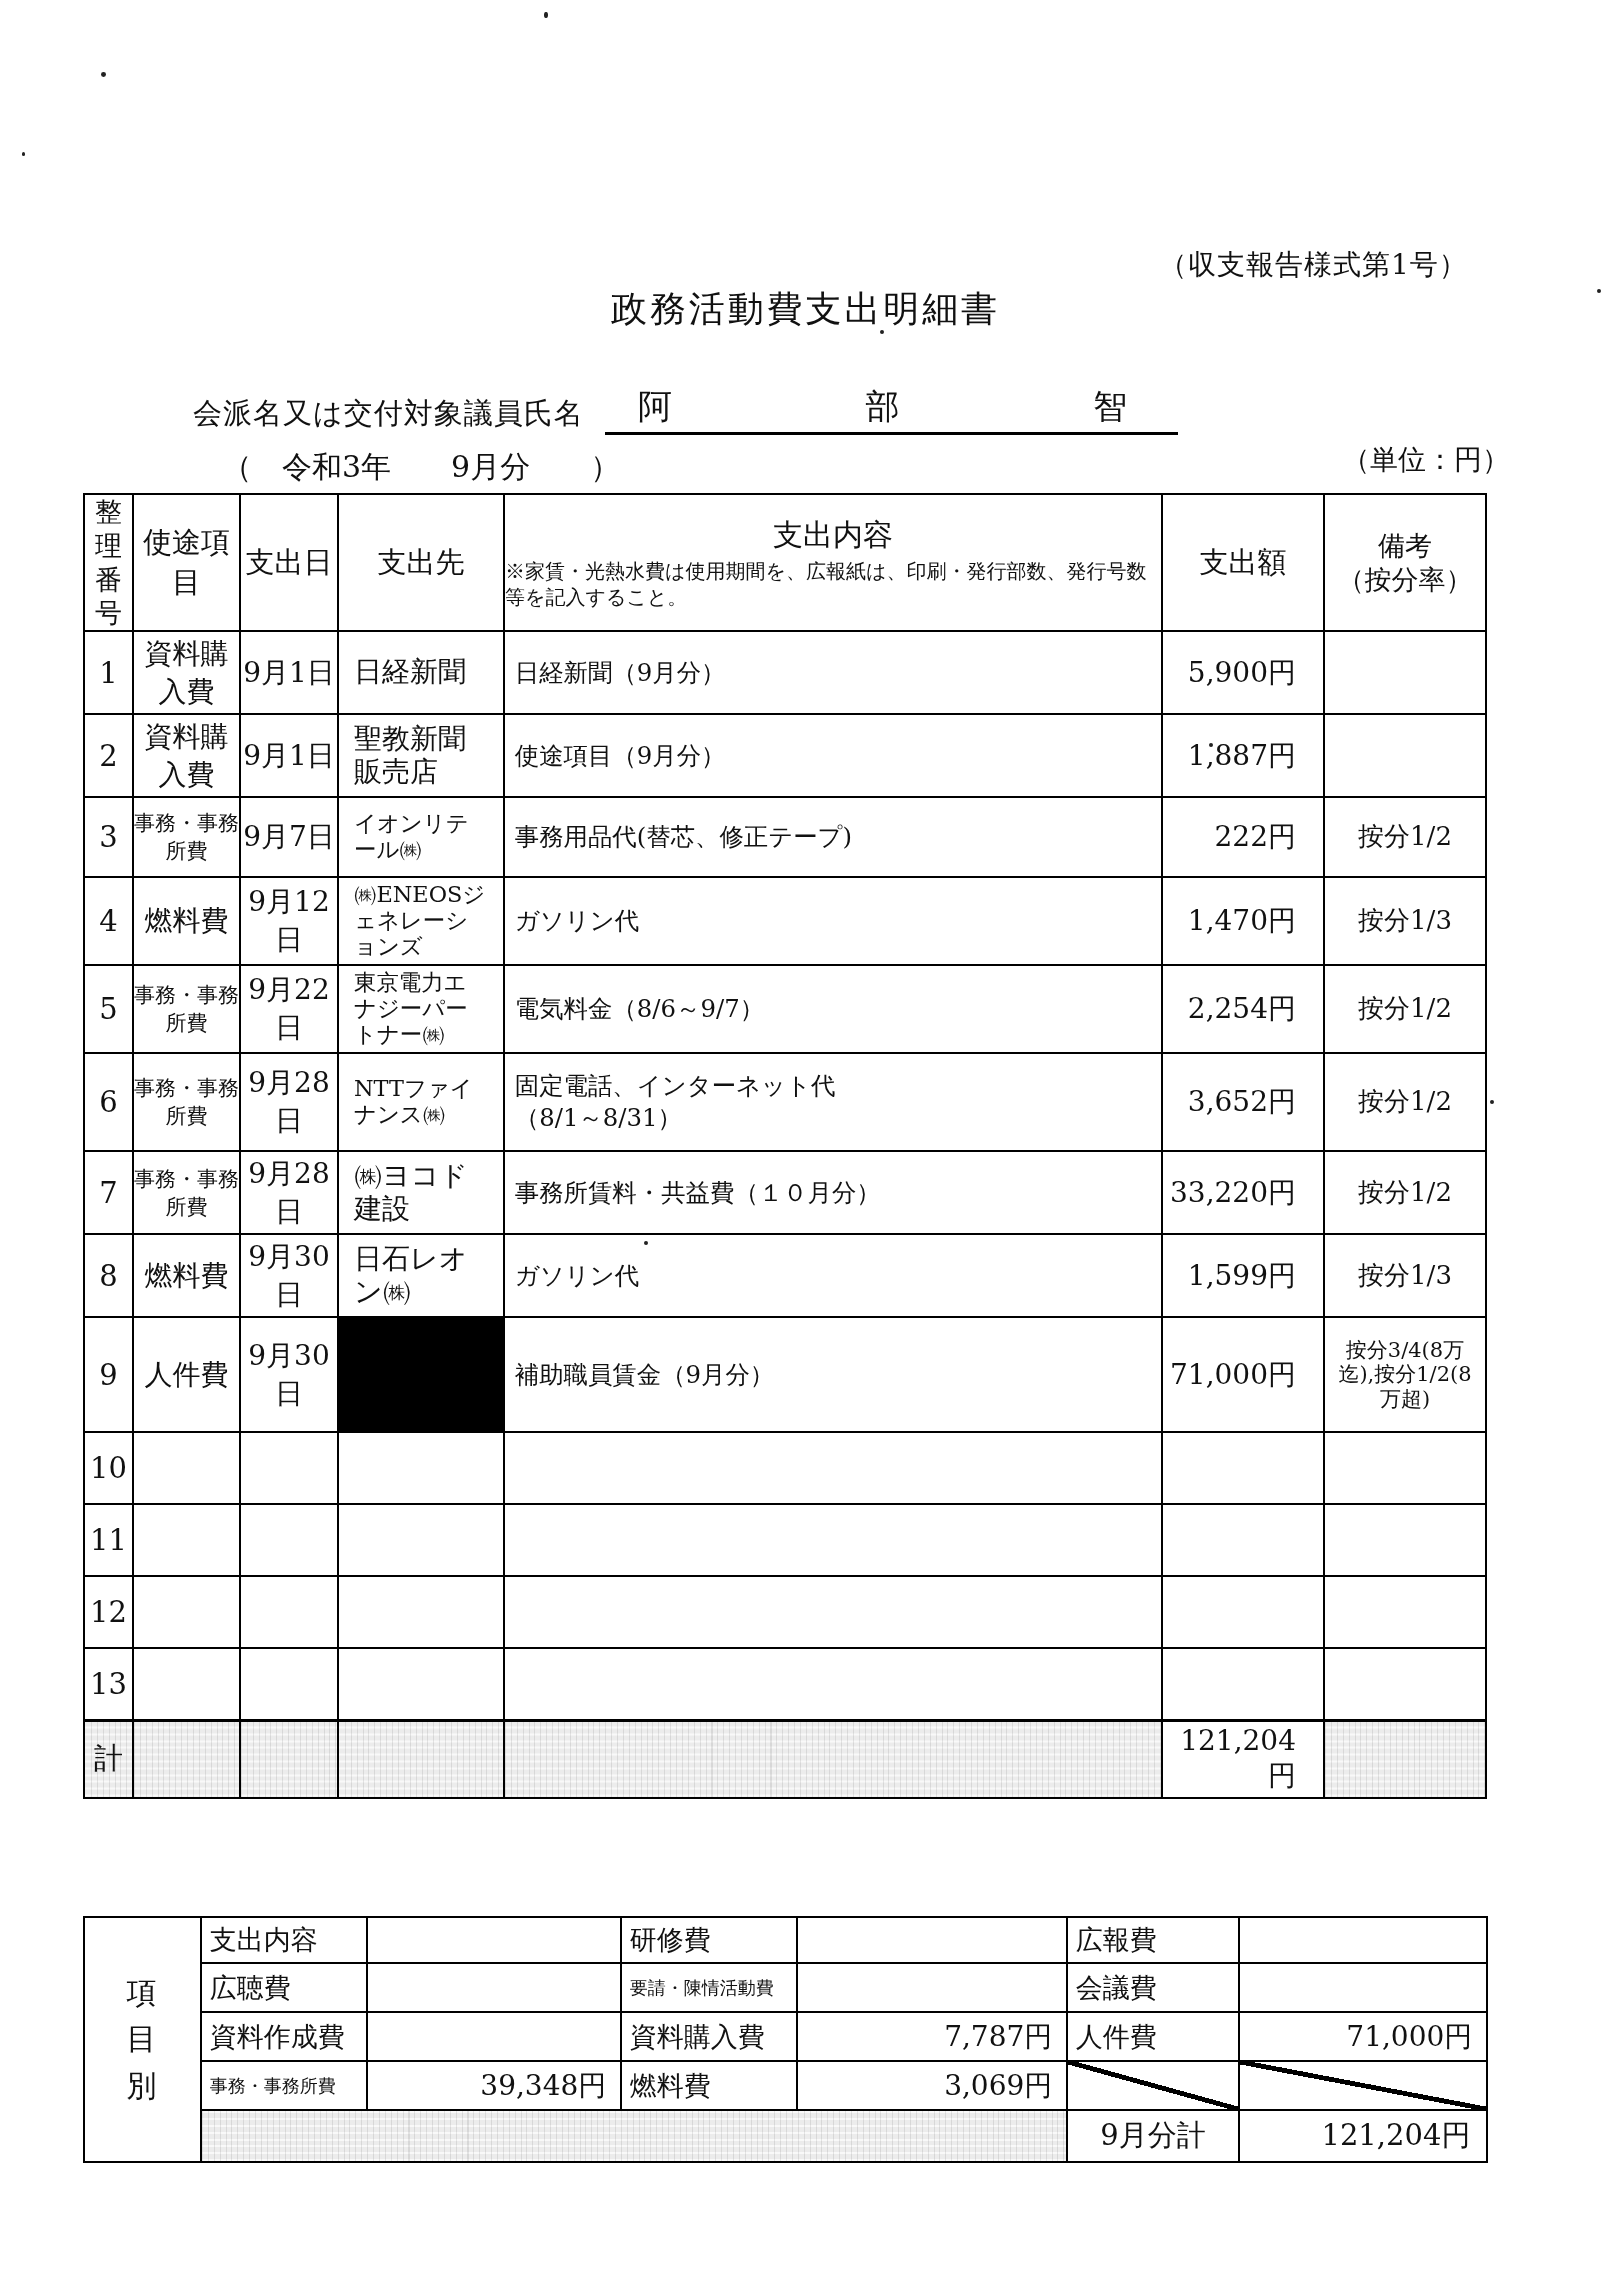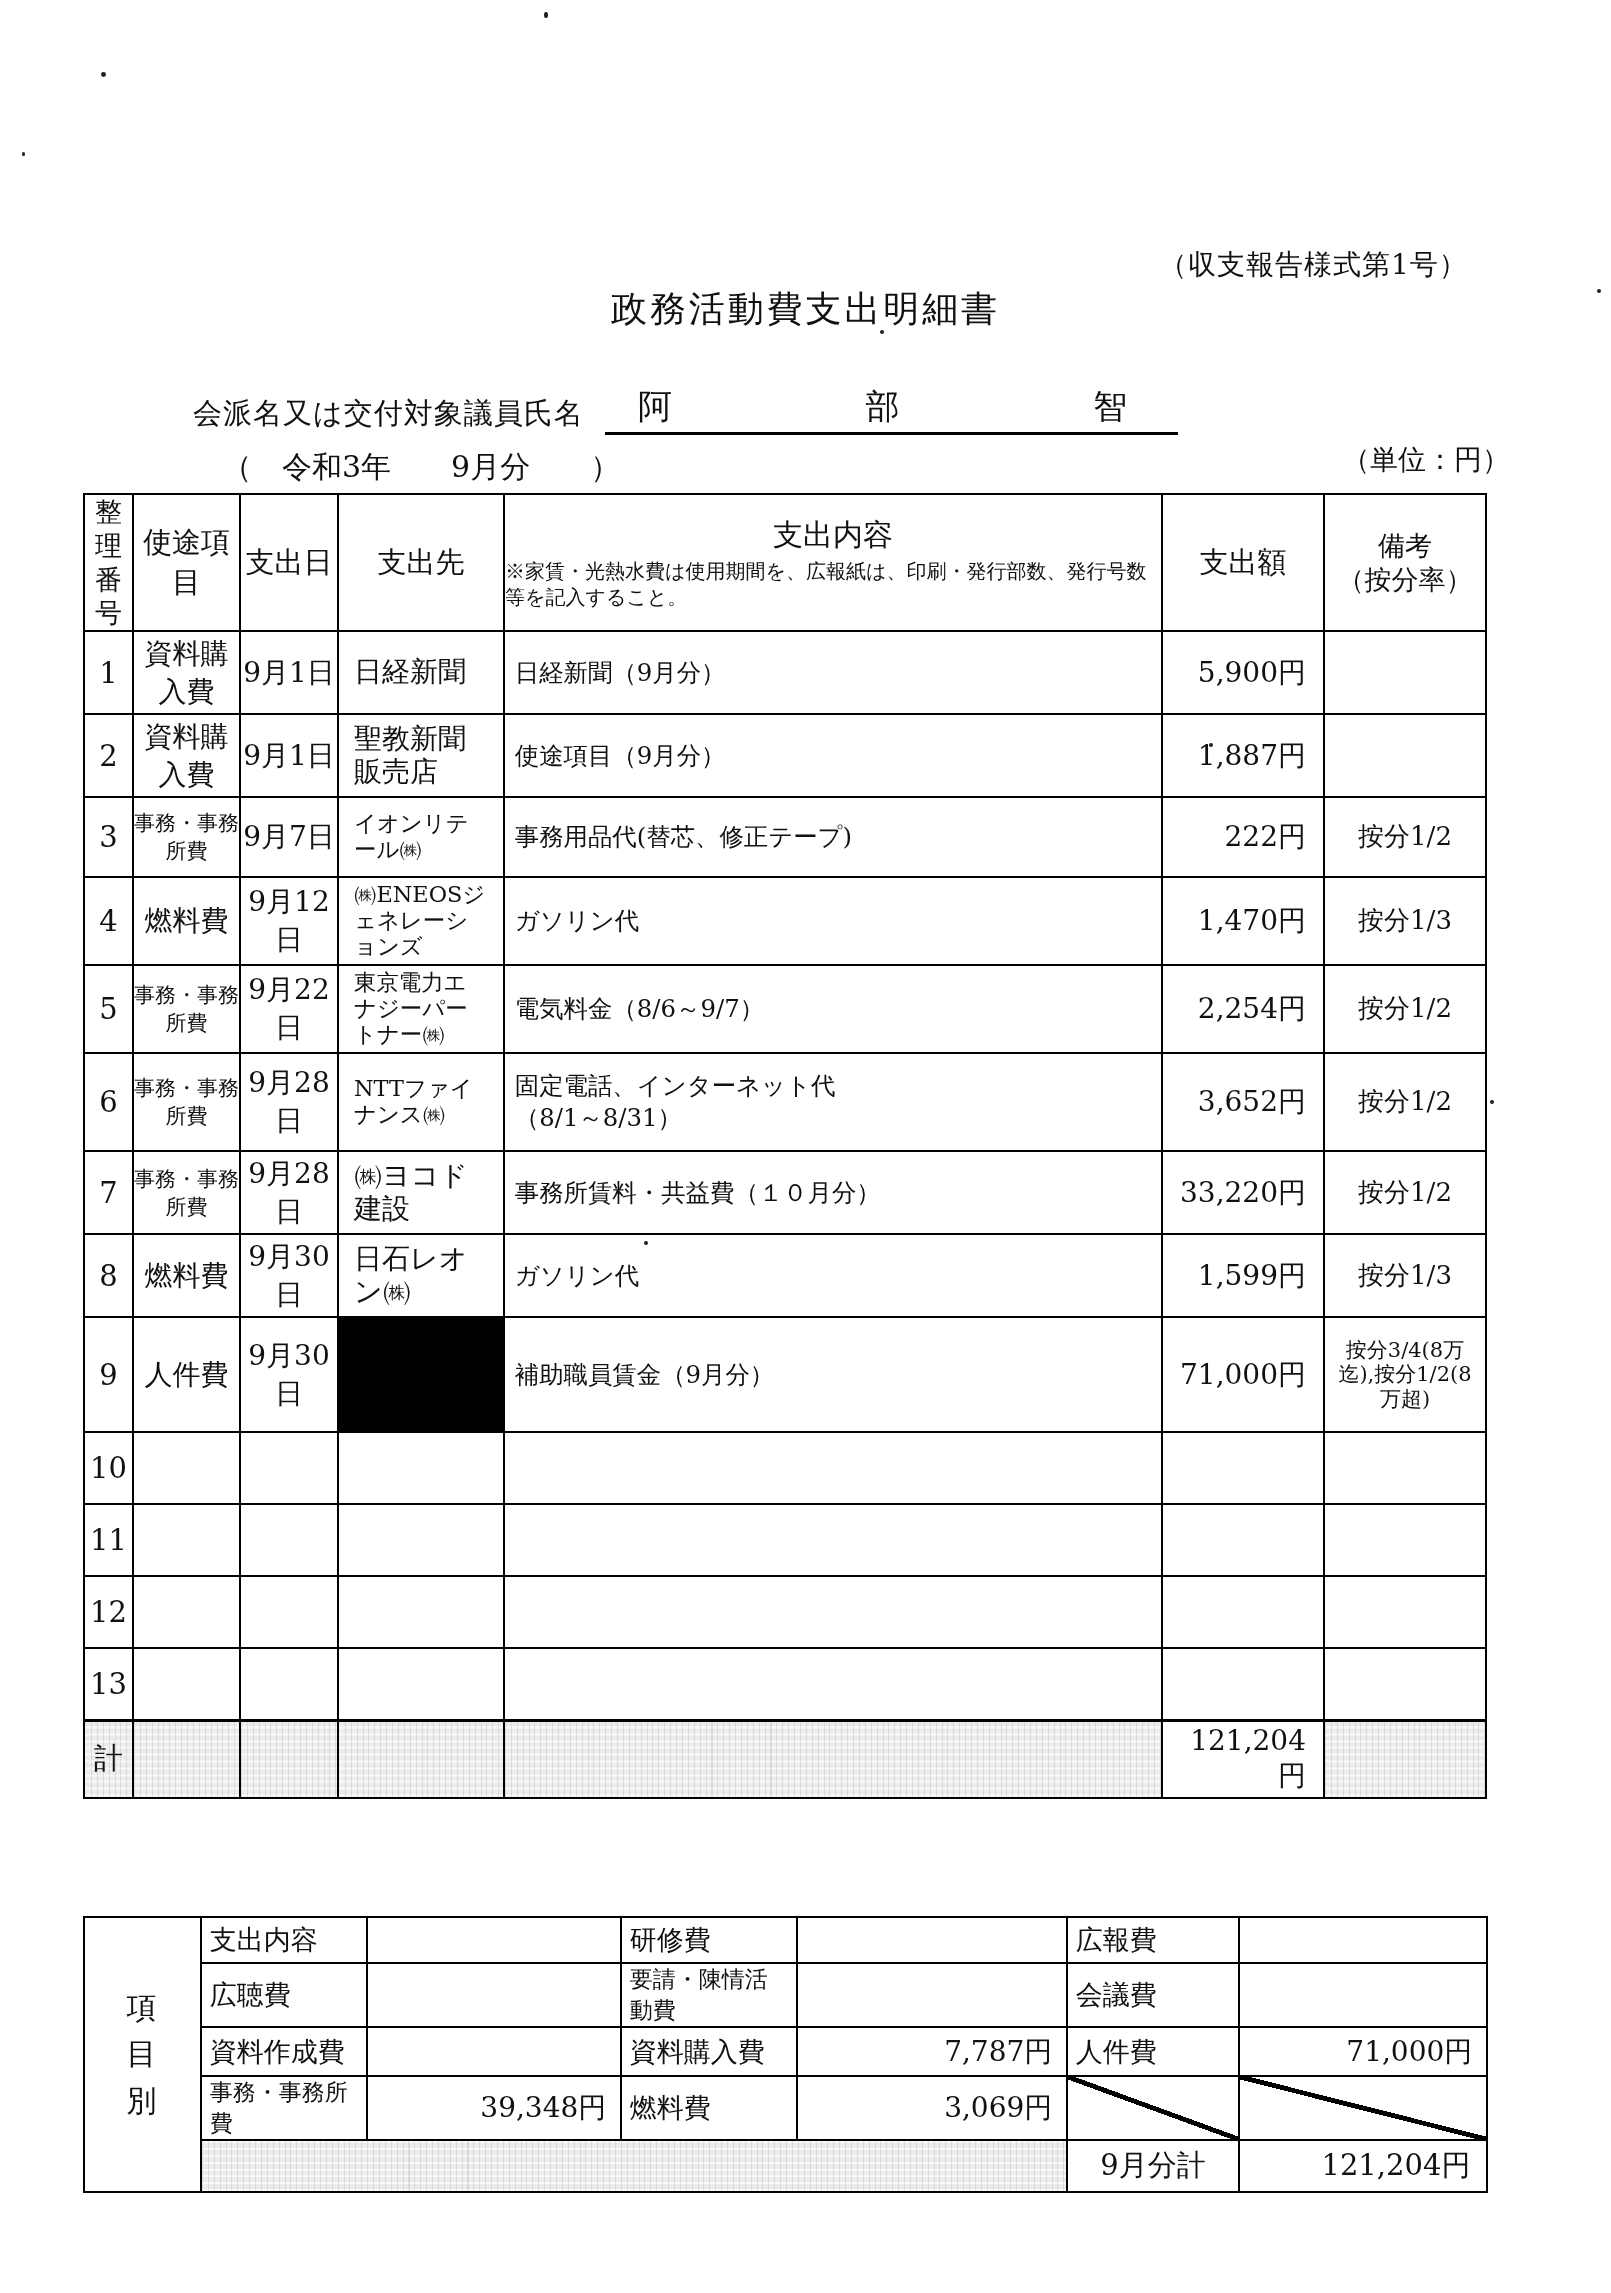--- a/index.html
+++ b/index.html
@@ -34,21 +34,21 @@
   .desc-hdr{padding:2px 7.8px;}
   .desc-title{text-align:center;font-size:30px;margin-bottom:2px;}
   .desc-note{text-align:left;font-size:20px;line-height:1.3;}
   .remarks-sub{font-size:21.5px;}
 
   td.c-no{text-align:center;font-size:29px;}
   td.c-category{text-align:center;font-size:28px;}
   td.c-date{text-align:center;font-size:28px;}
   td.c-payee{text-align:left;font-size:28px;padding:0 15px;line-height:1.15;}
   td.c-desc{text-align:left;font-size:24.4px;padding:0 9.8px;white-space:pre-line;line-height:1.3;}
-  td.c-amount{text-align:right;font-size:28px;padding-right:17px;}
+  td.c-amount{text-align:right;font-size:28px;padding-right:27px;}
   td.c-remarks{text-align:center;font-size:26px;padding:0 11px;line-height:1.15;}
   td.small{font-size:21px;}
   td.c-payee.small{font-size:22.4px;}
   td.redacted{background:#000;}
 
   tr.total-row td{border-top-width:3.9px;}
   .hatch{
     background-color:#ececec;
     background-image:
       repeating-linear-gradient(90deg, rgba(0,0,0,0.09) 0 1px, transparent 1px 5.9px),
@@ -57,21 +57,21 @@
   td.total-label{text-align:center;font-size:29px;}
 
   .summary-table{position:absolute;left:83px;top:1916px;width:1401px;border:2.9px solid #000;}
   .summary-table td{
     border:2px solid #000;border-top-width:2.9px;border-bottom-width:2.9px;
     padding:0;vertical-align:middle;overflow:hidden;
   }
   td.side-cell{text-align:center;}
   .side-text{width:35px;margin:0 auto;word-break:break-all;font-size:30px;line-height:1.55;letter-spacing:2px;}
   td.s-label{text-align:left;font-size:27px;padding:0 7.8px;}
-  td.s-label.small{font-size:23px;}
+  td.s-label.small{font-size:18px;}
   td.s-value{text-align:right;font-size:28px;padding-right:13.7px;}
   td.diag{
     background-image:linear-gradient(to right top,
       transparent calc(50% - 2.4px), #000 calc(50% - 2.4px),
       #000 calc(50% + 2.4px), transparent calc(50% + 2.4px));
   }
   td.s-total-label{text-align:center;font-size:29px;}
   td.s-total-value{text-align:right;font-size:29px;padding-right:15.6px;}
 
   .speck{position:absolute;background:#222;border-radius:50%;}

